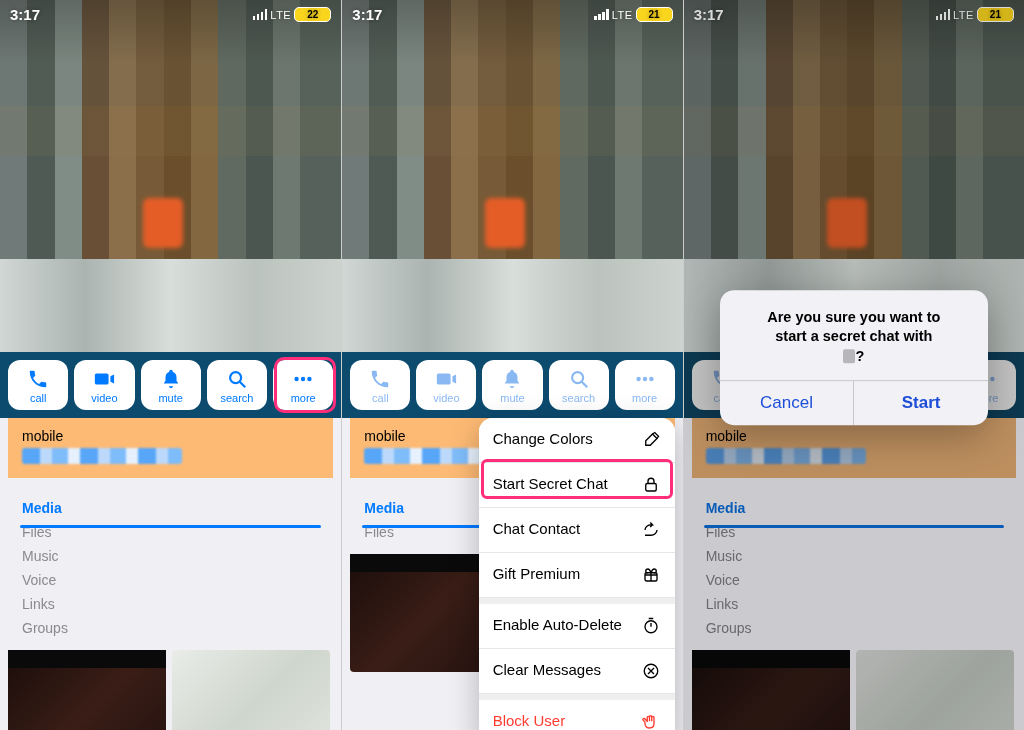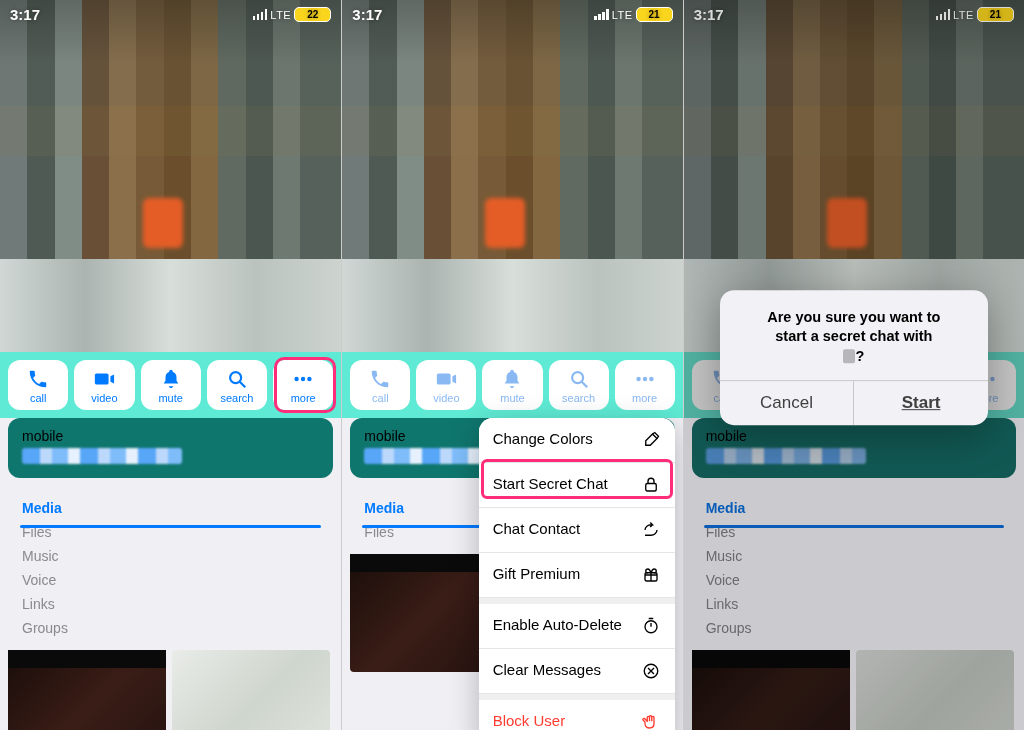--- a/index.html
+++ b/index.html
@@ -81,21 +81,21 @@
     border-radius: 5px; padding: 1px 12px; border: 1px solid #fff;
   }
 
   
   .action-row {
     position: relative;
     margin-top: -2px;
     padding: 8px;
     display: flex;
     gap: 6px;
-    background: #5eead4;
+    background: #0c4a6e;
   }
   .action-btn {
     flex: 1;
     background: #fff;
     border-radius: 12px;
     display: flex;
     flex-direction: column;
     align-items: center;
     justify-content: center;
     padding: 8px 0 6px;
@@ -108,22 +108,22 @@
     position: absolute;
     border: 3px solid #ff2d7a;
     border-radius: 10px;
     pointer-events: none;
     z-index: 3;
   }
 
   
   .info-card {
     margin: 0 8px 8px;
-    background: #0f766e;
-    border-radius: 12px;
+    background: #fdba74;
+    border-radius: 0;
     padding: 10px 14px 14px;
   }
   .info-card .field-label { font-size: 14px; color: #000; margin-bottom: 4px; }
   .info-card .field-value {
     height: 16px;
     background: repeating-linear-gradient(90deg,#58a6f7 0 18px,#bcd9fb 18px 30px,#7fbdfa 30px 46px,#e6f1fd 46px 58px);
     border-radius: 3px;
     width: 160px;
     filter: blur(1px);
   }
@@ -244,24 +244,24 @@
     filter: blur(0.5px);
   }
   .alert .alert-actions {
     display: flex;
     border-top: 0.5px solid #c8c8cc;
   }
   .alert .alert-actions .abtn {
     flex: 1;
     text-align: center;
     padding: 12px 6px;
-    color: #404040;
+    color: #1d4ed8;
     font-size: 17px;
   }
-  .alert .alert-actions .abtn + .abtn { border-left: 0.5px solid #c8c8cc; font-weight: 600; text-decoration: underline; }
+  .alert .alert-actions .abtn + .abtn { border-left: 0.5px solid #c8c8cc; font-weight: 600; }
 
   svg { display: block; }
 </style>
 </head>
 <body>
 
 <div class="panel">
   <div class="header-photo">
     <div class="status-bar">
       <span>3:17</span>

